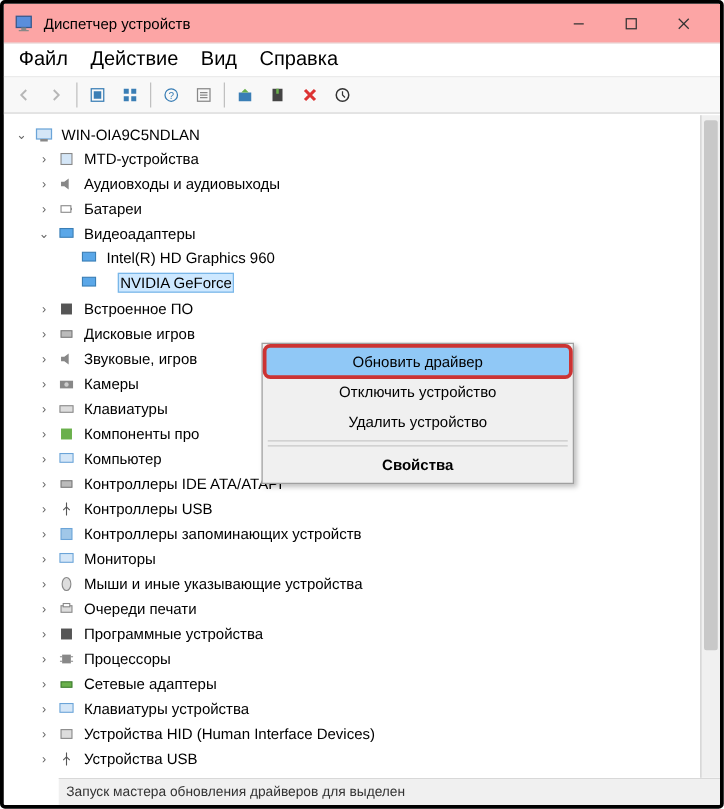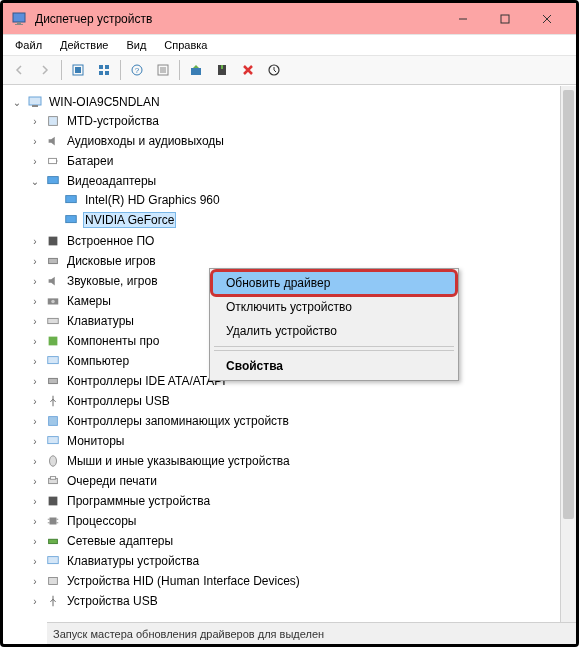--- a/index.html
+++ b/index.html
@@ -4,37 +4,37 @@
 <style>
 * { box-sizing: border-box; margin: 0; padding: 0; }
 body { font-family: 'Segoe UI', Tahoma, sans-serif; font-size: 12px; background: #fff; width: 579px; height: 647px; overflow: hidden; border: 3px solid #000; border-radius: 4px; }
 .window { display: flex; flex-direction: column; height: 100%; }
 .titlebar { display: flex; align-items: center; height: 32px; padding: 0 8px; background: #fca5a5; border-bottom: 1px solid #e5e5e5; }
 .titlebar .app-icon { width: 16px; height: 16px; margin-right: 8px; }
 .titlebar .title { flex: 1; font-size: 12px; color: #000; }
 .winbtns { display: flex; }
 .winbtn { width: 42px; height: 28px; display: flex; align-items: center; justify-content: center; color: #000; }
 .winbtn svg { stroke: #333; }
-.menubar { display: flex; gap: 2px; padding: 2px 4px; font-size: 11px; background: #fff; border-bottom: 1px solid #e5e5e5; }
+.menubar { display: flex; gap: 2px; padding: 2px 4px; font-size: 16px; background: #fff; border-bottom: 1px solid #e5e5e5; }
 .menuitem { padding: 2px 8px; }
 .toolbar { display: flex; align-items: center; gap: 2px; padding: 3px 4px; border-bottom: 1px solid #d0d0d0; background: #f8f8f8; }
 .tbtn { width: 24px; height: 22px; display: flex; align-items: center; justify-content: center; border: 1px solid transparent; }
 .tbtn.disabled { opacity: 0.4; }
 .vsep { width: 1px; height: 20px; background: #c0c0c0; margin: 0 2px; }
 .tree-area { flex: 1; overflow: auto; background: #fff; padding: 6px 2px; position: relative; border-top: 1px solid #fff; }
 .tree ul { list-style: none; padding-left: 18px; }
 .tree > ul { padding-left: 6px; }
 .tree li { position: relative; padding: 1px 0; }
 .row { display: flex; align-items: center; gap: 4px; height: 18px; white-space: nowrap; }
 .expander { width: 12px; height: 12px; display: inline-flex; align-items: center; justify-content: center; font-size: 10px; color: #666; }
 .expander.none { visibility: hidden; }
 .icon { width: 16px; height: 16px; display: inline-flex; align-items: center; justify-content: center; flex-shrink: 0; }
 .row .label { padding: 0 2px; }
-.row.selected .label { background: #cde8ff; border: 1px solid #7ab7e8; padding: 0 1px; }
-.contextmenu { position: absolute; background: #f0f0f0; border: 1px solid #a0a0a0; box-shadow: 2px 2px 4px rgba(0,0,0,0.25); min-width: 250px; padding: 2px; z-index: 100; }
+.row.selected .label { background: #cde8ff; border: 1px solid #7ab7e8; padding: 0 1px; margin-left: 11px; }
+.contextmenu { position: absolute; background: #f0f0f0; border: 1px solid #a0a0a0; box-shadow: 2px 2px 4px rgba(0,0,0,0.25); min-width: 250px; padding: 2px; z-index: 100; text-align: center; }
 .cm-item { padding: 5px 14px; font-size: 12px; }
 .cm-item.highlighted { background: #90c8f6; outline: 3px solid #c33; outline-offset: -1px; border-radius: 4px; }
 .cm-item.bold { font-weight: bold; }
 .cm-sep { height: 1px; background: #c8c8c8; margin: 3px 2px; }
 .statusbar { border-top: 1px solid #d0d0d0; background: #f0f0f0; height: 22px; display: flex; align-items: center; padding: 0 6px; font-size: 11px; color: #333; margin-left: 44px; }
 .scrollbar-v { position: absolute; right: 0; top: 0; bottom: 0; width: 16px; background: #f0f0f0; border-left: 1px solid #d0d0d0; }
 .scrollbar-thumb { position: absolute; top: 4px; left: 2px; right: 2px; height: 80%; background: #c8c8c8; border-radius: 2px; }
 </style>
 </head>
 <body>

